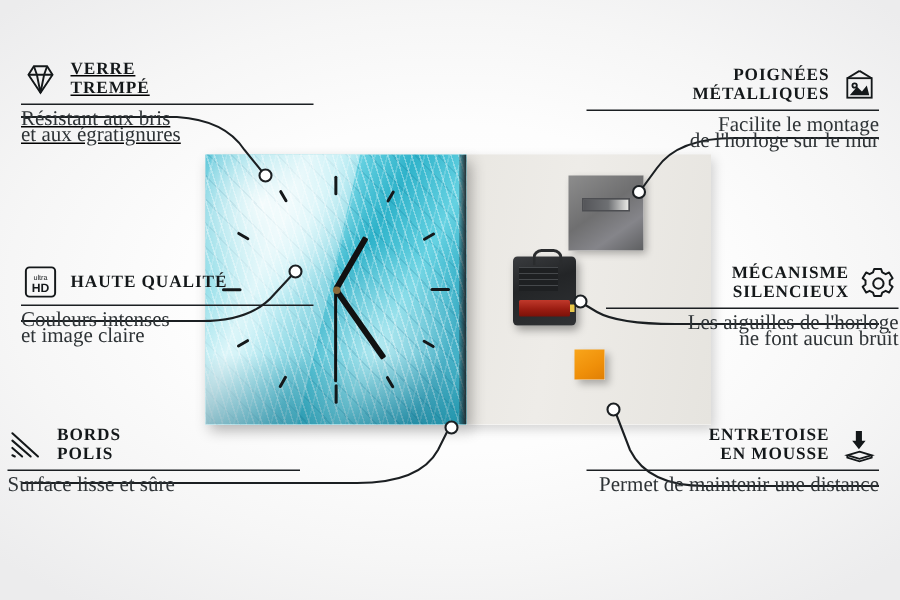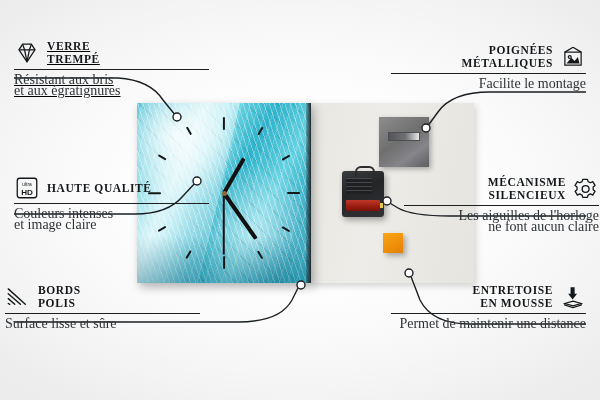--- a/index.html
+++ b/index.html
@@ -241,38 +241,39 @@
           <path d="M8 22 L14 15 L18 19 L22 14 L24 22 Z" fill="#14181a" stroke="none"></path>
         </svg>
       </span>
       <div>
         <div class="co-title">POIGNÉES</div>
         <div class="co-title">MÉTALLIQUES</div>
       </div>
     </div>
     <div class="co-rule"></div>
     <div class="co-sub">Facilite le montage</div>
+    <div class="co-sub">de l'horloge sur le mur</div>
   </div>
 
   <div class="callout co-right" style="left:404px;top:176px;">
     <div class="co-head">
       <span class="ico">
         <svg viewBox="0 0 32 30" width="26" height="24" fill="none" stroke="#14181a" stroke-width="1.7" stroke-linejoin="round">
           <path d="M13 3 h6 l1 3 3 1.5 3-1.5 3 5 -2.5 2 v3.5 l2.5 2 -3 5 -3-1.5 -3 1.5 -1 3 h-6 l-1-3 -3-1.5 -3 1.5 -3-5 2.5-2 V13 L3 11 l3-5 3 1.5 3-1.5 Z" transform="translate(-0.5,0) scale(0.96)"></path>
           <circle cx="15.5" cy="15" r="4.3"></circle>
         </svg>
       </span>
       <div>
         <div class="co-title">MÉCANISME</div>
         <div class="co-title">SILENCIEUX</div>
       </div>
     </div>
     <div class="co-rule"></div>
     <div class="co-sub">Les aiguilles de l'horloge</div>
-    <div class="co-sub">ne font aucun claire</div>
+    <div class="co-sub">ne font aucun bruit</div>
   </div>
 
   <div class="callout co-right" style="left:391px;top:284px;">
     <div class="co-head">
       <span class="ico">
         <svg viewBox="0 0 32 28" width="26" height="24" fill="none" stroke="#14181a" stroke-width="1.5">
           <path d="M13 2 h5 v8 h3 l-5.5 7 L10 10 h3 Z" fill="#14181a" stroke="none"></path>
           <path d="M16 19 L26 22 L16 25 L6 22 Z"></path>
           <path d="M6 22 v2 l10 3 10-3 v-2"></path>
         </svg>

